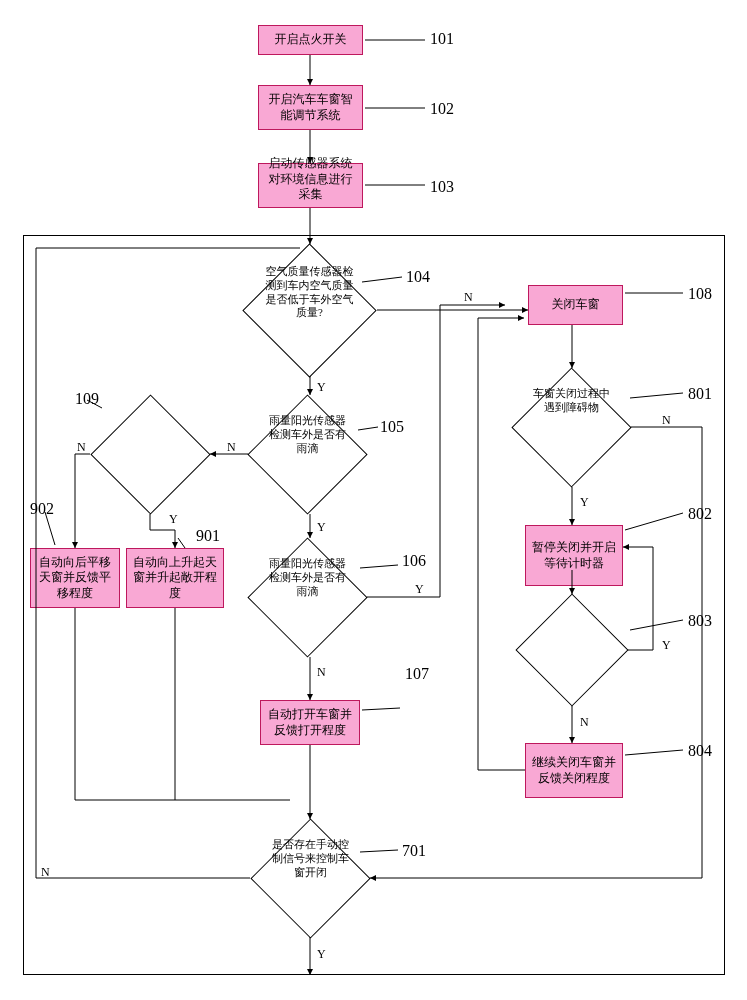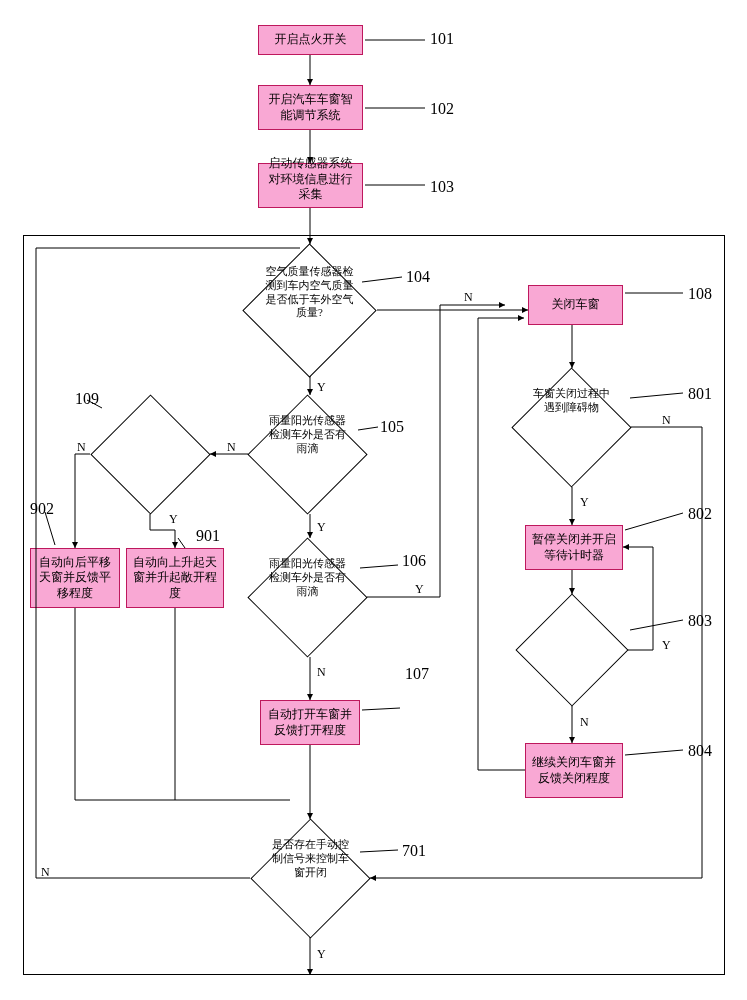--- a/index.html
+++ b/index.html
@@ -121,21 +121,21 @@
 <div class="diamond" style="left:268px; top:836px; width:85px; height:85px;">
   <div class="diamond-shape"></div>
   <div class="diamond-text" style="width:120px;">是否存在手动控制信号来控制车窗开闭</div>
 </div>
 
 <div class="diamond" style="left:529px; top:385px; width:85px; height:85px;">
   <div class="diamond-shape"></div>
   <div class="diamond-text" style="width:116px;">车窗关闭过程中遇到障碍物</div>
 </div>
 
-<div class="node" style="left:525px; top:525px; width:98px; height:45px;">
+<div class="node" style="left:525px; top:525px; width:98px; height:61px;">
     <span>暂停关闭并开启等待计时器</span>
   </div>
 
 <div class="diamond" style="left:532px; top:610px; width:80px; height:80px;">
   <div class="diamond-shape"></div>
 </div>
 
 <div class="node" style="left:525px; top:743px; width:98px; height:55px;">
     <span>继续关闭车窗并反馈关闭程度</span>
   </div>

